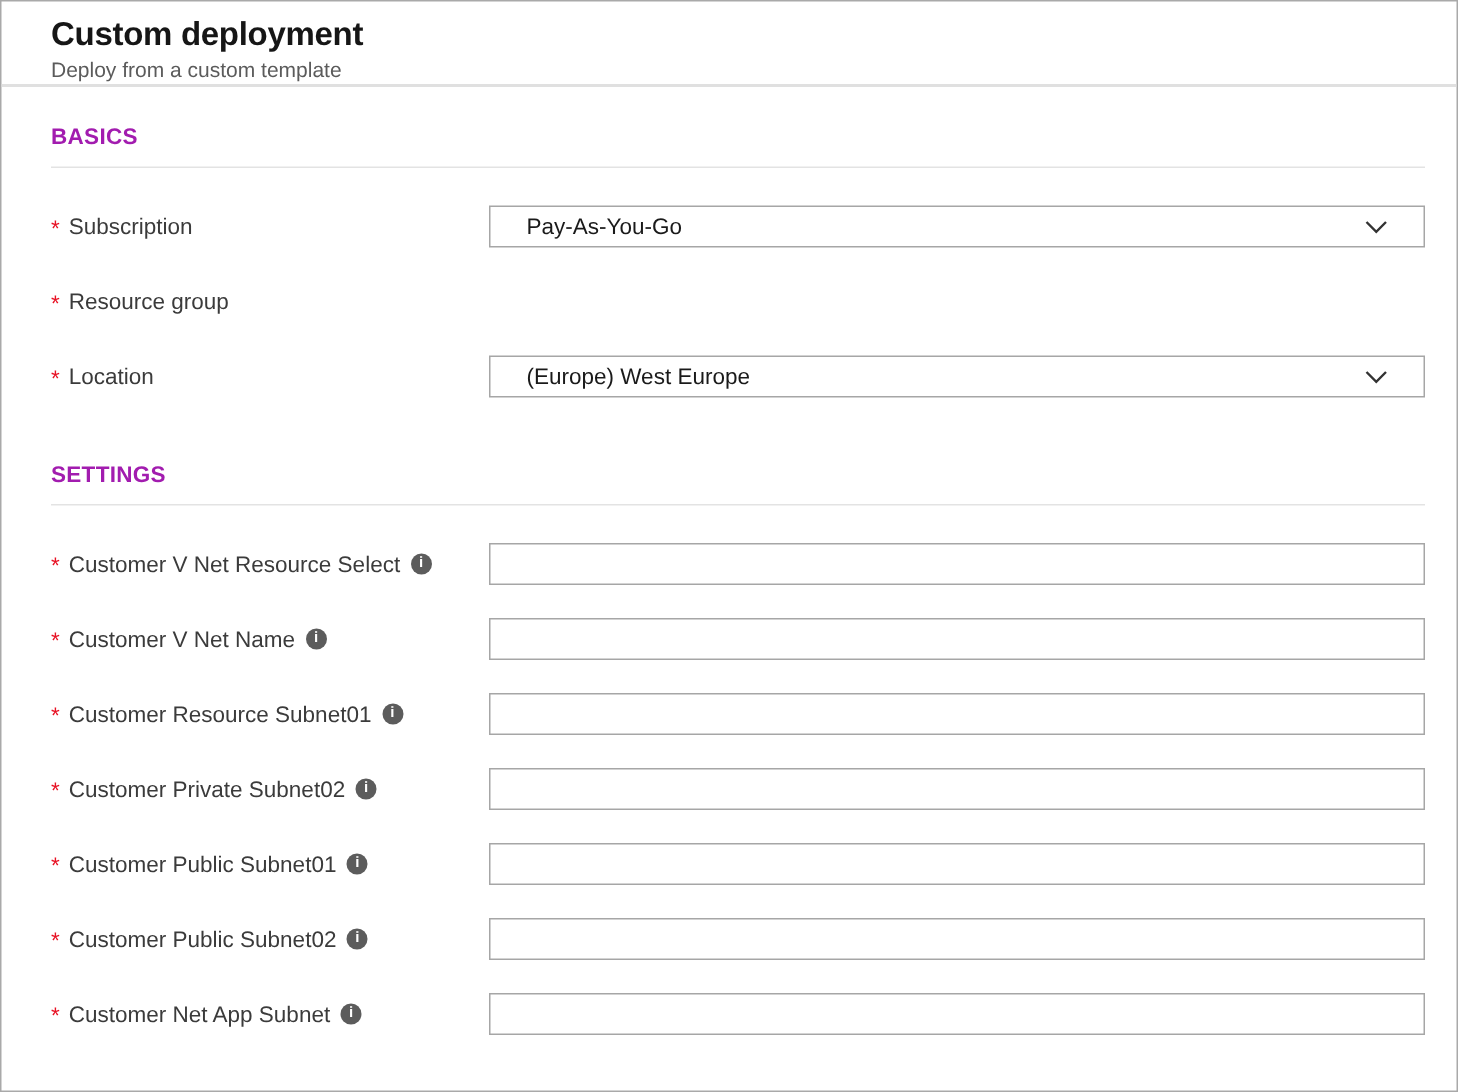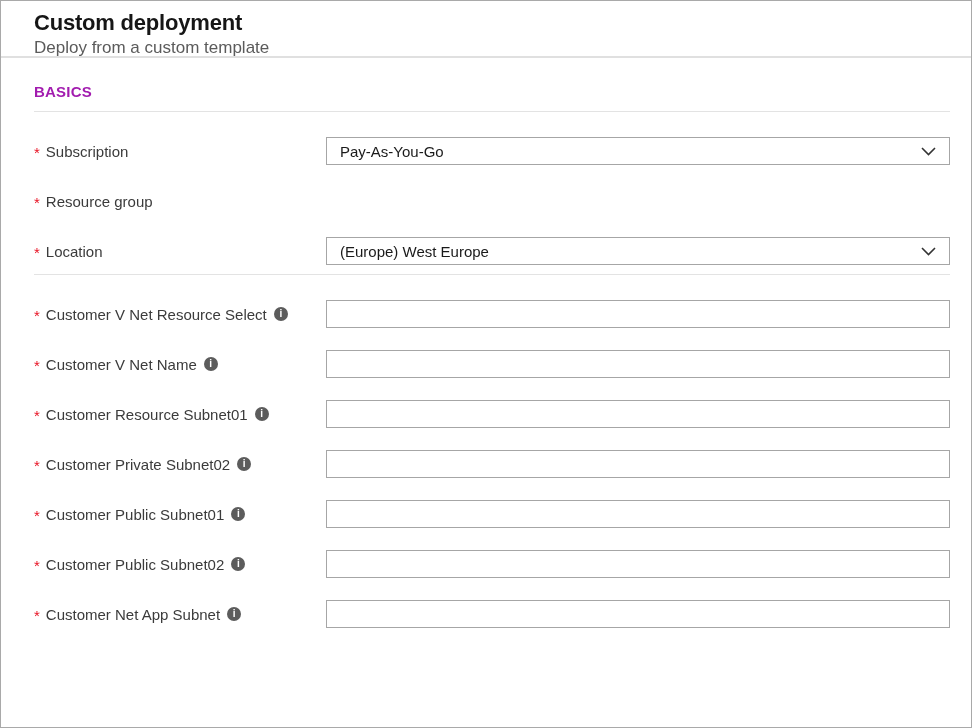--- a/index.html
+++ b/index.html
@@ -23,21 +23,21 @@
   }
   .title {
     margin: 0;
     font-size: 22px;
     font-weight: 700;
     color: #161616;
     line-height: 28px;
     letter-spacing: -0.2px;
   }
   .subtitle {
-    font-size: 17px;
+    font-size: 14px;
     color: #5b5b5b;
     margin-top: 1px;
   }
   
   .form-body { padding: 0 21px 0 33px; }
   .section-heading {
     margin: 0;
     font-size: 15px;
     font-weight: 700;
     color: #a21caf;
@@ -81,21 +81,21 @@
   }
   .input-cell { flex: 1; min-width: 0; }
 
   .select {
     height: 28px;
     border: 1px solid #a6a6a6;
     background: #fff;
     display: flex;
     align-items: center;
     justify-content: space-between;
-    padding: 0 13px;
+    padding: 0 24px;
     cursor: pointer;
   }
   .select-value { font-size: 15px; color: #1a1a1a; }
   .select-value.placeholder { font-style: italic; color: #767676; }
   .chev { flex: 0 0 auto; margin-left: 10px; }
 
   .text-input {
     width: 100%;
     height: 28px;
     border: 1px solid #a6a6a6;
@@ -160,20 +160,21 @@
       <div class="input-cell">
         <div class="select">
           <span class="select-value">(Europe) West Europe</span>
           <svg class="chev" width="15" height="9" viewBox="0 0 15 9">
             <path d="M1 1l6.5 6.5L14 1" fill="none" stroke="#333" stroke-width="1.6"></path>
           </svg>
         </div>
       </div>
     </div>
 
+    <h2 class="section-heading mt-settings">SETTINGS</h2>
     <div class="rule"></div>
 
     <div class="row">
       <div class="label-cell">
         <span class="req">*</span>
         <span class="lbl">Customer V Net Resource Select</span>
         <span class="info-icon">i</span>
       </div>
       <div class="input-cell">
         <input class="text-input" type="text" style="">

